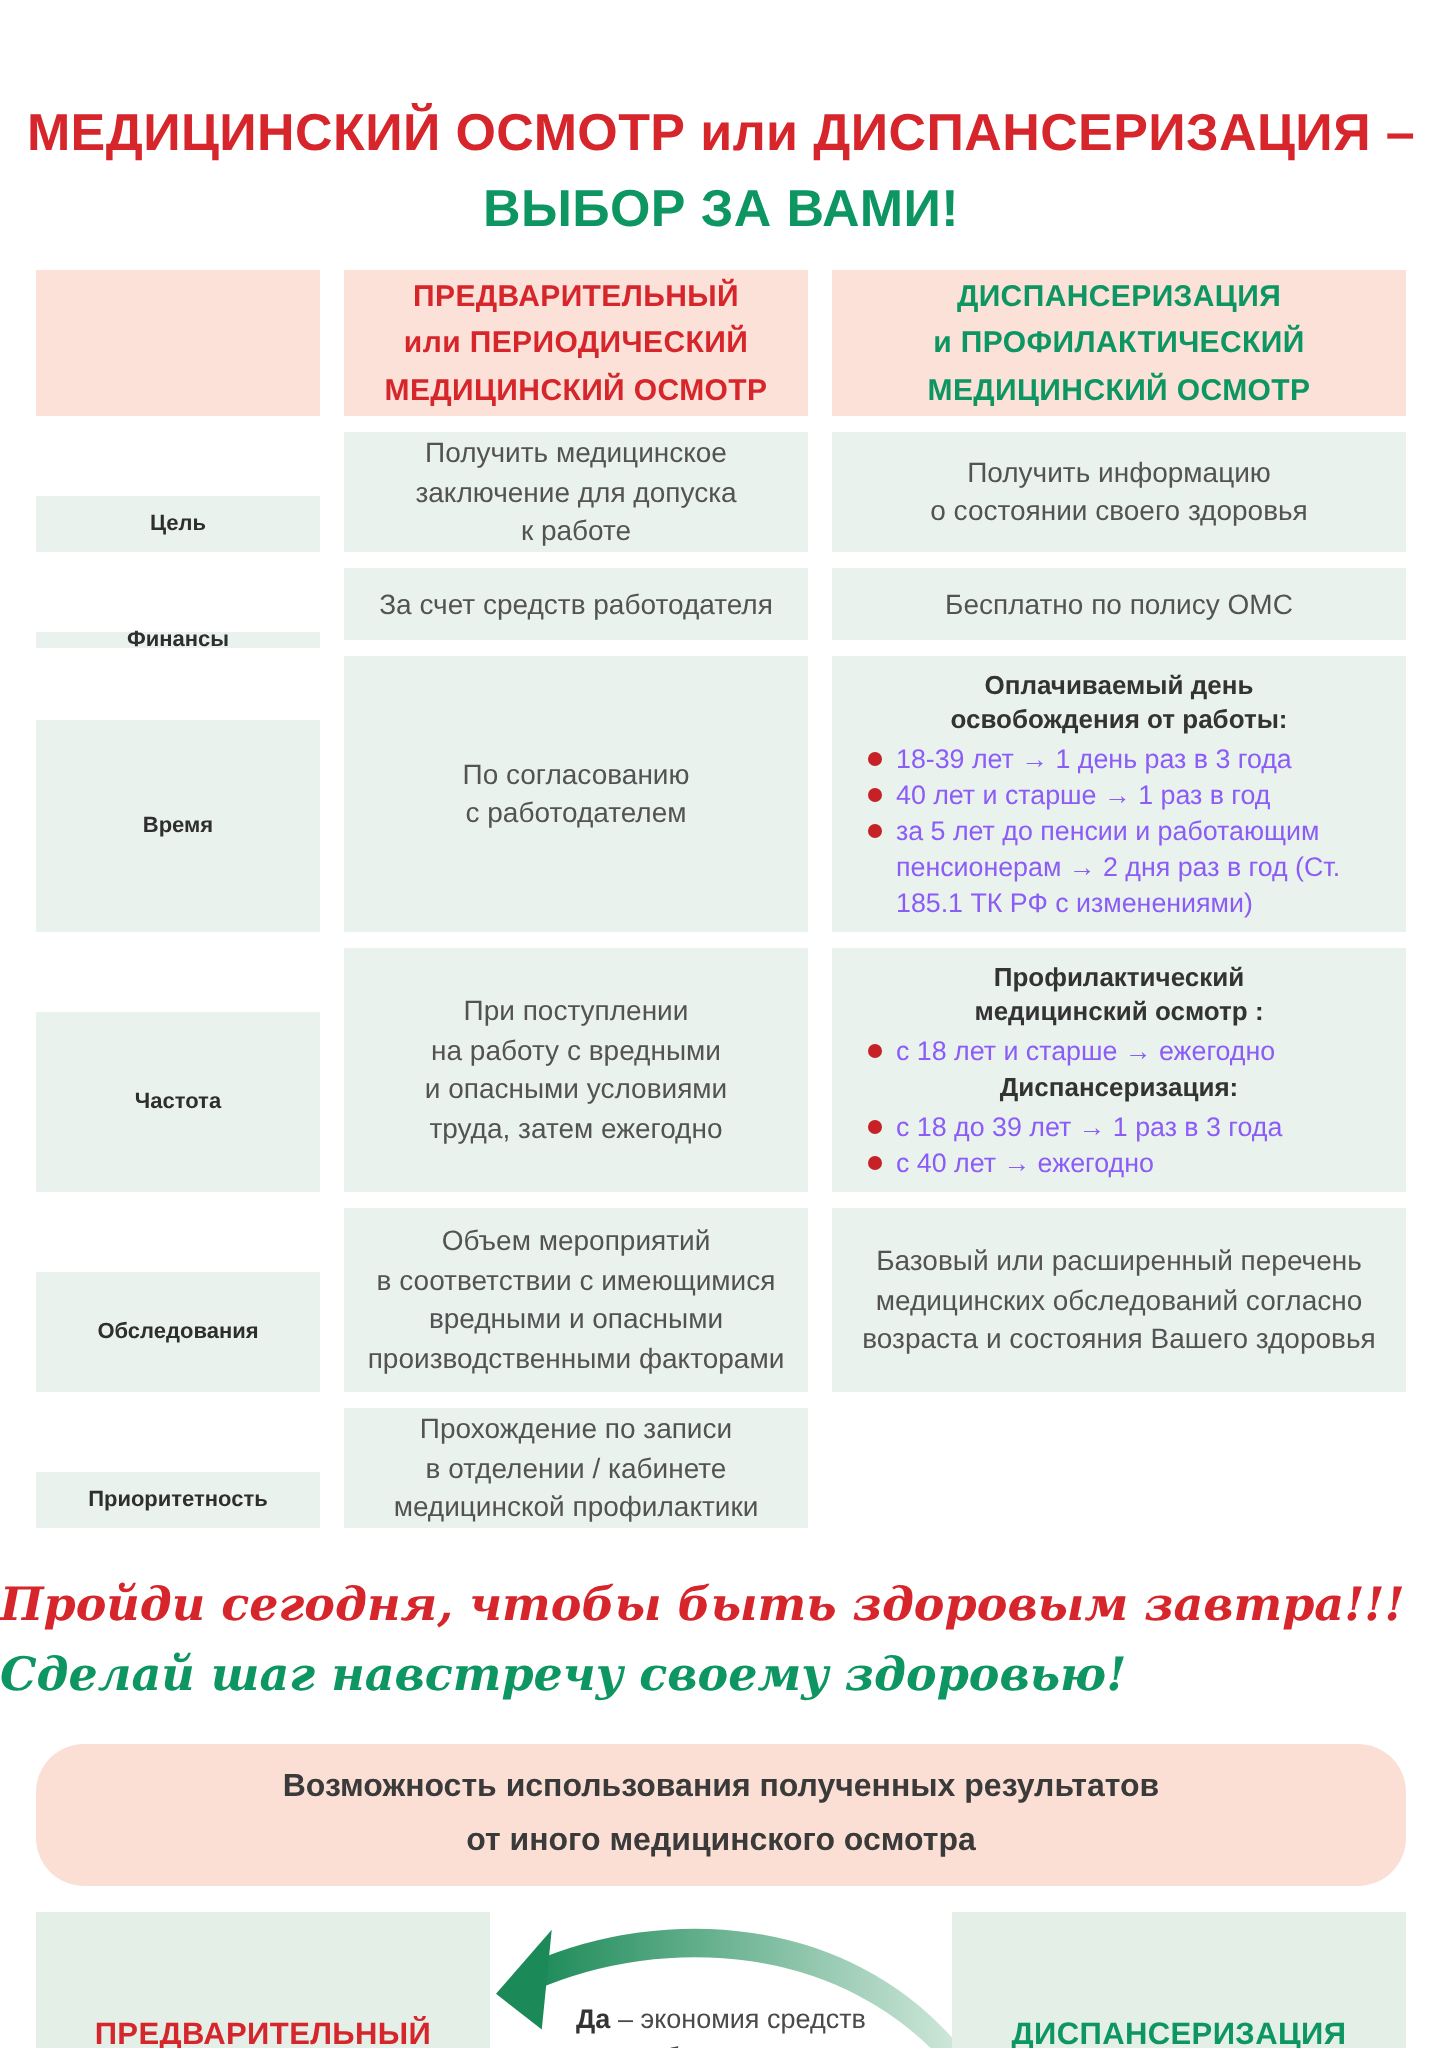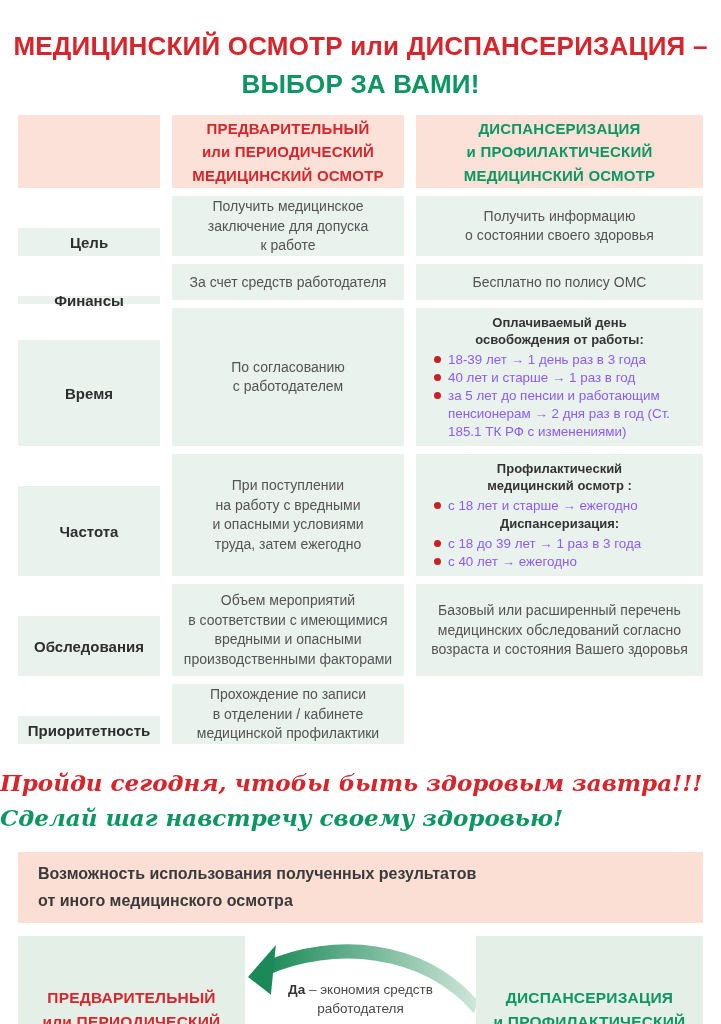--- a/index.html
+++ b/index.html
@@ -1,21 +1,21 @@
 <!DOCTYPE html>
 <html><head>
 <meta charset="utf-8">
 <style>
   * { margin:0; padding:0; box-sizing:border-box; }
   html,body { background:#ffffff; }
   body {
     width:721px; height:1024px; overflow:hidden;
     font-family:"Liberation Sans", sans-serif;
   }
-  .page { width:721px; height:860px; background:#ffffff; padding-top:28px; }
+  .page { width:721px; height:860px; background:#ffffff; padding-top:48px; }
   .pre { white-space:pre-line; }
   .t-red   { color:#d6262c; }
   .t-green { color:#0d9662; }
 
   
   .title { text-align:center; font-weight:bold; font-size:26px; line-height:1.45; letter-spacing:.2px; }
   .title span { display:block; }
 
   
   .table {
@@ -25,37 +25,37 @@
     gap:8px 12px;
     margin:12px 18px 0 18px;
   }
   .cell {
     background:#eaf2ee;
     display:flex; flex-direction:column;
     align-items:center; justify-content:center;
     text-align:center; padding:4px 10px;
   }
   .cell.head { background:#fbe1d8; font-weight:bold; font-size:15px; line-height:1.55; letter-spacing:.2px; }
-  .cell.label { font-weight:bold; font-size:15px; color:#2e2e2e;margin-top:32px; }
+  .cell.label { font-weight:bold; font-size:11px; color:#2e2e2e;margin-top:32px; }
   .cell.content { font-size:14px; color:#535353; line-height:1.4; }
   .cell-heading { font-weight:bold; color:#333333; font-size:13px; line-height:1.35; }
   ul.bullets { list-style:none; text-align:left; align-self:stretch; margin-top:2px; padding-left:8px; }
   ul.bullets li { display:flex; gap:7px; font-size:13.4px; line-height:1.35; color:#8b5cf6; }
   .dot { width:7px; height:7px; border-radius:50%; background:#c52127; flex:none; margin-top:5px; }
 
   
   .slogan { margin-top:22px; font-family:"DejaVu Serif", serif;
             font-style:italic; font-weight:bold; font-size:23px; line-height:1.5; }
   .slogan span { display:block; }
 
   
   .banner {
     margin:17px 18px 0 18px; background:#fbdfd5;
-    text-align:left; font-weight:bold; font-size:16px; color:#3a3a3a;
-    line-height:1.65; padding:9px 20px;
+    text-align:center; font-weight:bold; font-size:16px; color:#3a3a3a;
+    line-height:1.65; padding:9px 20px;border-radius:24px;
   }
 
   
   .bottom { display:grid; grid-template-columns:227px 1fr 227px; margin:13px 18px 0 18px; height:97px; }
   .box {
     background:#e4efe8; display:flex; align-items:center; justify-content:center;
     text-align:center; font-weight:bold; font-size:15.5px; line-height:1.55; letter-spacing:.2px;
   }
   .mid { position:relative; display:flex; flex-direction:column; justify-content:center;
          gap:7px; text-align:center; font-size:13.5px; color:#4a4a4a; line-height:1.4; padding:0 8px; }

